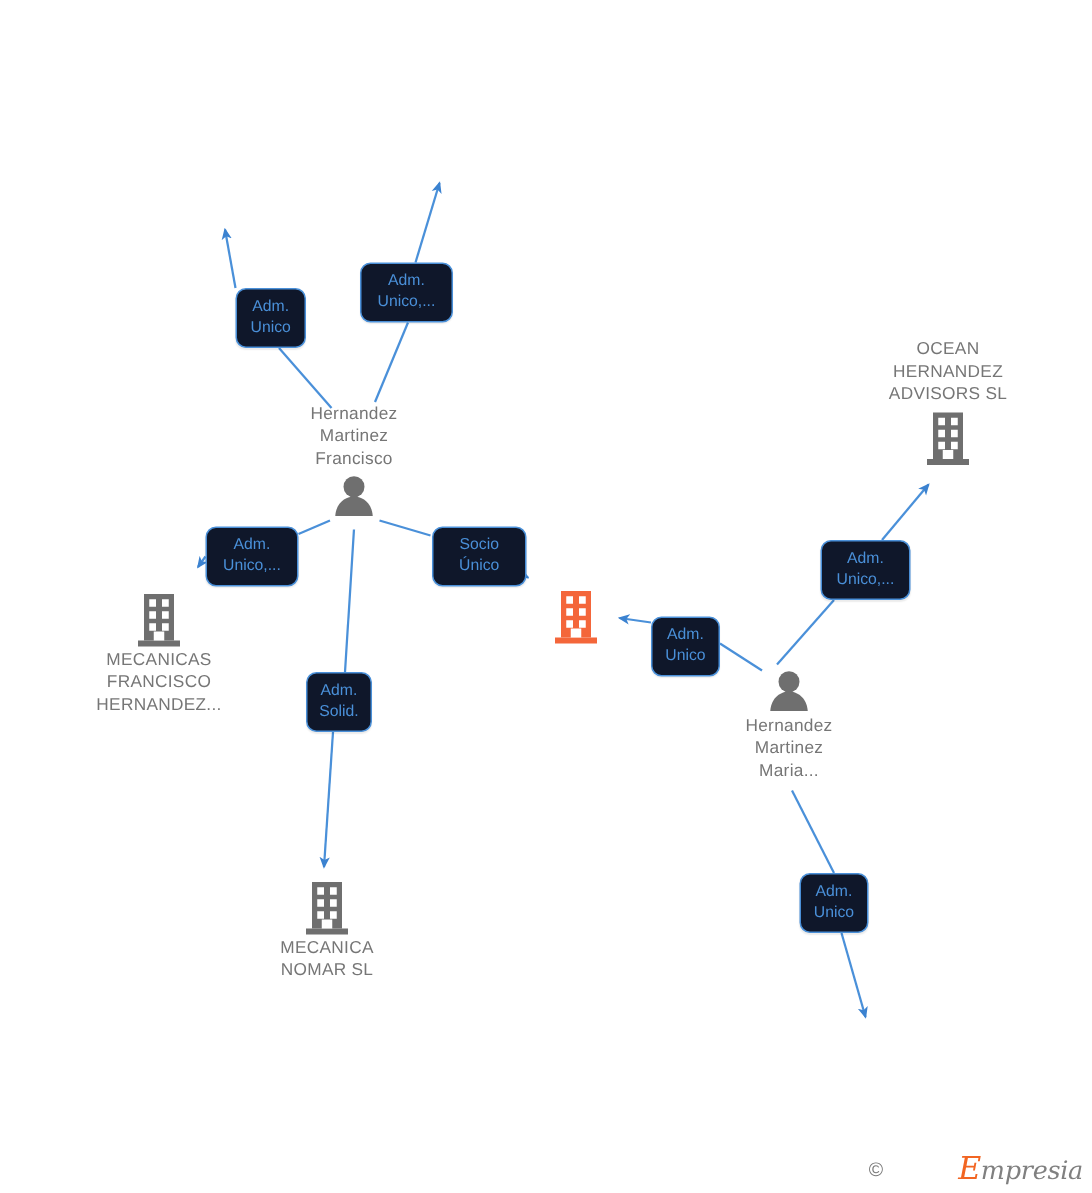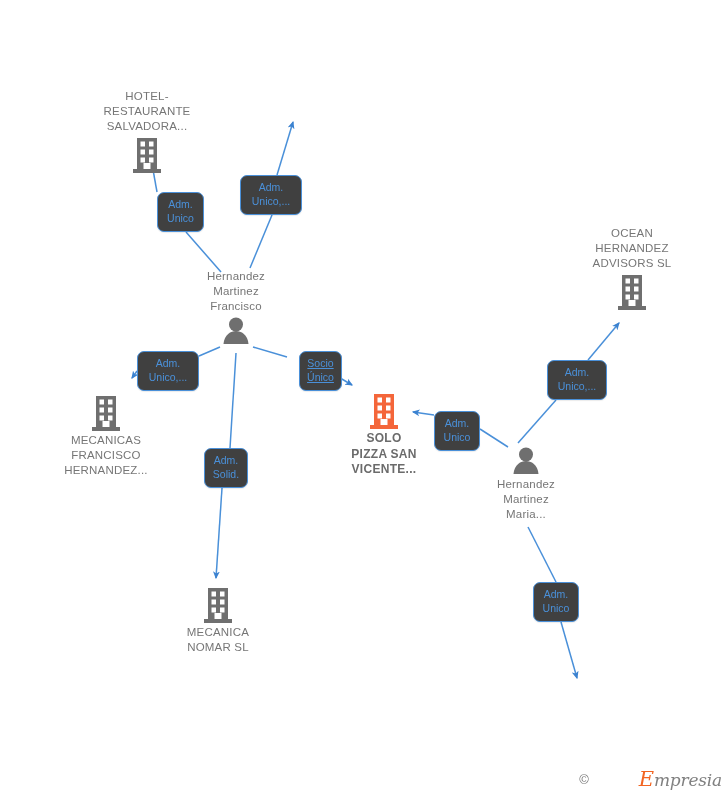--- a/index.html
+++ b/index.html
@@ -60,21 +60,21 @@
     margin-bottom: 2px;
   }
 
   
   .rel {
     position: absolute;
     z-index: 4;
     box-sizing: border-box;
     border: 1.3px solid #4a90d9;
     border-radius: 7px;
-    background: #404040;
+    background: #0f172a;
     color: #4a90d9;
     font-size: 10.5px;
     line-height: 14px;
     text-align: center;
     padding: 4px 4px 5px 4px;
     white-space: pre-line;
     box-shadow: 0 1px 1px rgba(0,0,0,0.08);
   }
 
   
@@ -138,38 +138,20 @@
       <path d="M 588 360 L 619 323" marker-end="url(#arrow)"></path>
 
       <path d="M 508 447 L 480 429"></path>
       <path d="M 434 415 L 413 412" marker-end="url(#arrow)"></path>
 
       <path d="M 528 527 L 556 582"></path>
       <path d="M 561 622 L 577 678" marker-end="url(#arrow)"></path>
     </g>
   </svg>
 
-  <div class="node company" style="left:147px; top:89px;">
-    <span class="caption above">HOTEL-
-RESTAURANTE
-SALVADORA...</span>
-    <span class="glyph">
-      <svg width="34" height="38" viewBox="0 0 34 38" aria-hidden="true">
-        <rect x="7" y="2" width="20" height="31" fill="#6f6f6f"></rect>
-        <rect x="3" y="33" width="28" height="4" fill="#6f6f6f"></rect>
-        <rect x="10.5" y="5.5" width="4.5" height="5" fill="#ffffff"></rect>
-        <rect x="19" y="5.5" width="4.5" height="5" fill="#ffffff"></rect>
-        <rect x="10.5" y="13.5" width="4.5" height="5" fill="#ffffff"></rect>
-        <rect x="19" y="13.5" width="4.5" height="5" fill="#ffffff"></rect>
-        <rect x="10.5" y="21.5" width="4.5" height="5" fill="#ffffff"></rect>
-        <rect x="19" y="21.5" width="4.5" height="5" fill="#ffffff"></rect>
-        <rect x="13.5" y="27" width="7" height="6" fill="#ffffff"></rect>
-      </svg>
-    </span>
-  </div>
 
 
   <div class="node company" style="left:632px; top:226px;">
     <span class="caption above">OCEAN
 HERNANDEZ
 ADVISORS SL</span>
     <span class="glyph">
       <svg width="34" height="38" viewBox="0 0 34 38" aria-hidden="true">
         <rect x="7" y="2" width="20" height="31" fill="#6f6f6f"></rect>
         <rect x="3" y="33" width="28" height="4" fill="#6f6f6f"></rect>
@@ -222,23 +204,20 @@
         <rect x="3" y="33" width="28" height="4" fill="#f4663a"></rect>
         <rect x="10.5" y="5.5" width="4.5" height="5" fill="#ffffff"></rect>
         <rect x="19" y="5.5" width="4.5" height="5" fill="#ffffff"></rect>
         <rect x="10.5" y="13.5" width="4.5" height="5" fill="#ffffff"></rect>
         <rect x="19" y="13.5" width="4.5" height="5" fill="#ffffff"></rect>
         <rect x="10.5" y="21.5" width="4.5" height="5" fill="#ffffff"></rect>
         <rect x="19" y="21.5" width="4.5" height="5" fill="#ffffff"></rect>
         <rect x="13.5" y="27" width="7" height="6" fill="#ffffff"></rect>
       </svg>
     </span>
-    <span class="caption">SOLO
-PIZZA SAN
-VICENTE...</span>
   </div>
 
   <div class="node person" style="left:526px; top:446px;">
     <span class="glyph">
       <svg width="30" height="30" viewBox="0 0 30 30" aria-hidden="true">
         <circle cx="15" cy="8.5" r="7" fill="#6f6f6f"></circle>
         <path d="M 2.5 28 C 3.2 18.5 10 15 15 15 C 20 15 26.8 18.5 27.5 28 Z" fill="#6f6f6f"></path>
       </svg>
     </span>
     <span class="caption">Hernandez
@@ -267,21 +246,21 @@
 
   <div class="rel" style="left:157px; top:192px; width:47px; height:40px;">Adm.
 Unico</div>
 
   <div class="rel" style="left:240px; top:175px; width:62px; height:40px;">Adm.
 Unico,...</div>
 
   <div class="rel" style="left:137px; top:351px; width:62px; height:40px;">Adm.
 Unico,...</div>
 
-  <div class="rel" style="left:299px; top:351px; width:43px; height:40px;text-decoration:underline;">Socio
+  <div class="rel" style="left:288px; top:351px; width:63px; height:40px;">Socio
 Único</div>
 
   <div class="rel" style="left:204px; top:448px; width:44px; height:40px;">Adm.
 Solid.</div>
 
   <div class="rel" style="left:547px; top:360px; width:60px; height:40px;">Adm.
 Unico,...</div>
 
   <div class="rel" style="left:434px; top:411px; width:46px; height:40px;">Adm.
 Unico</div>

